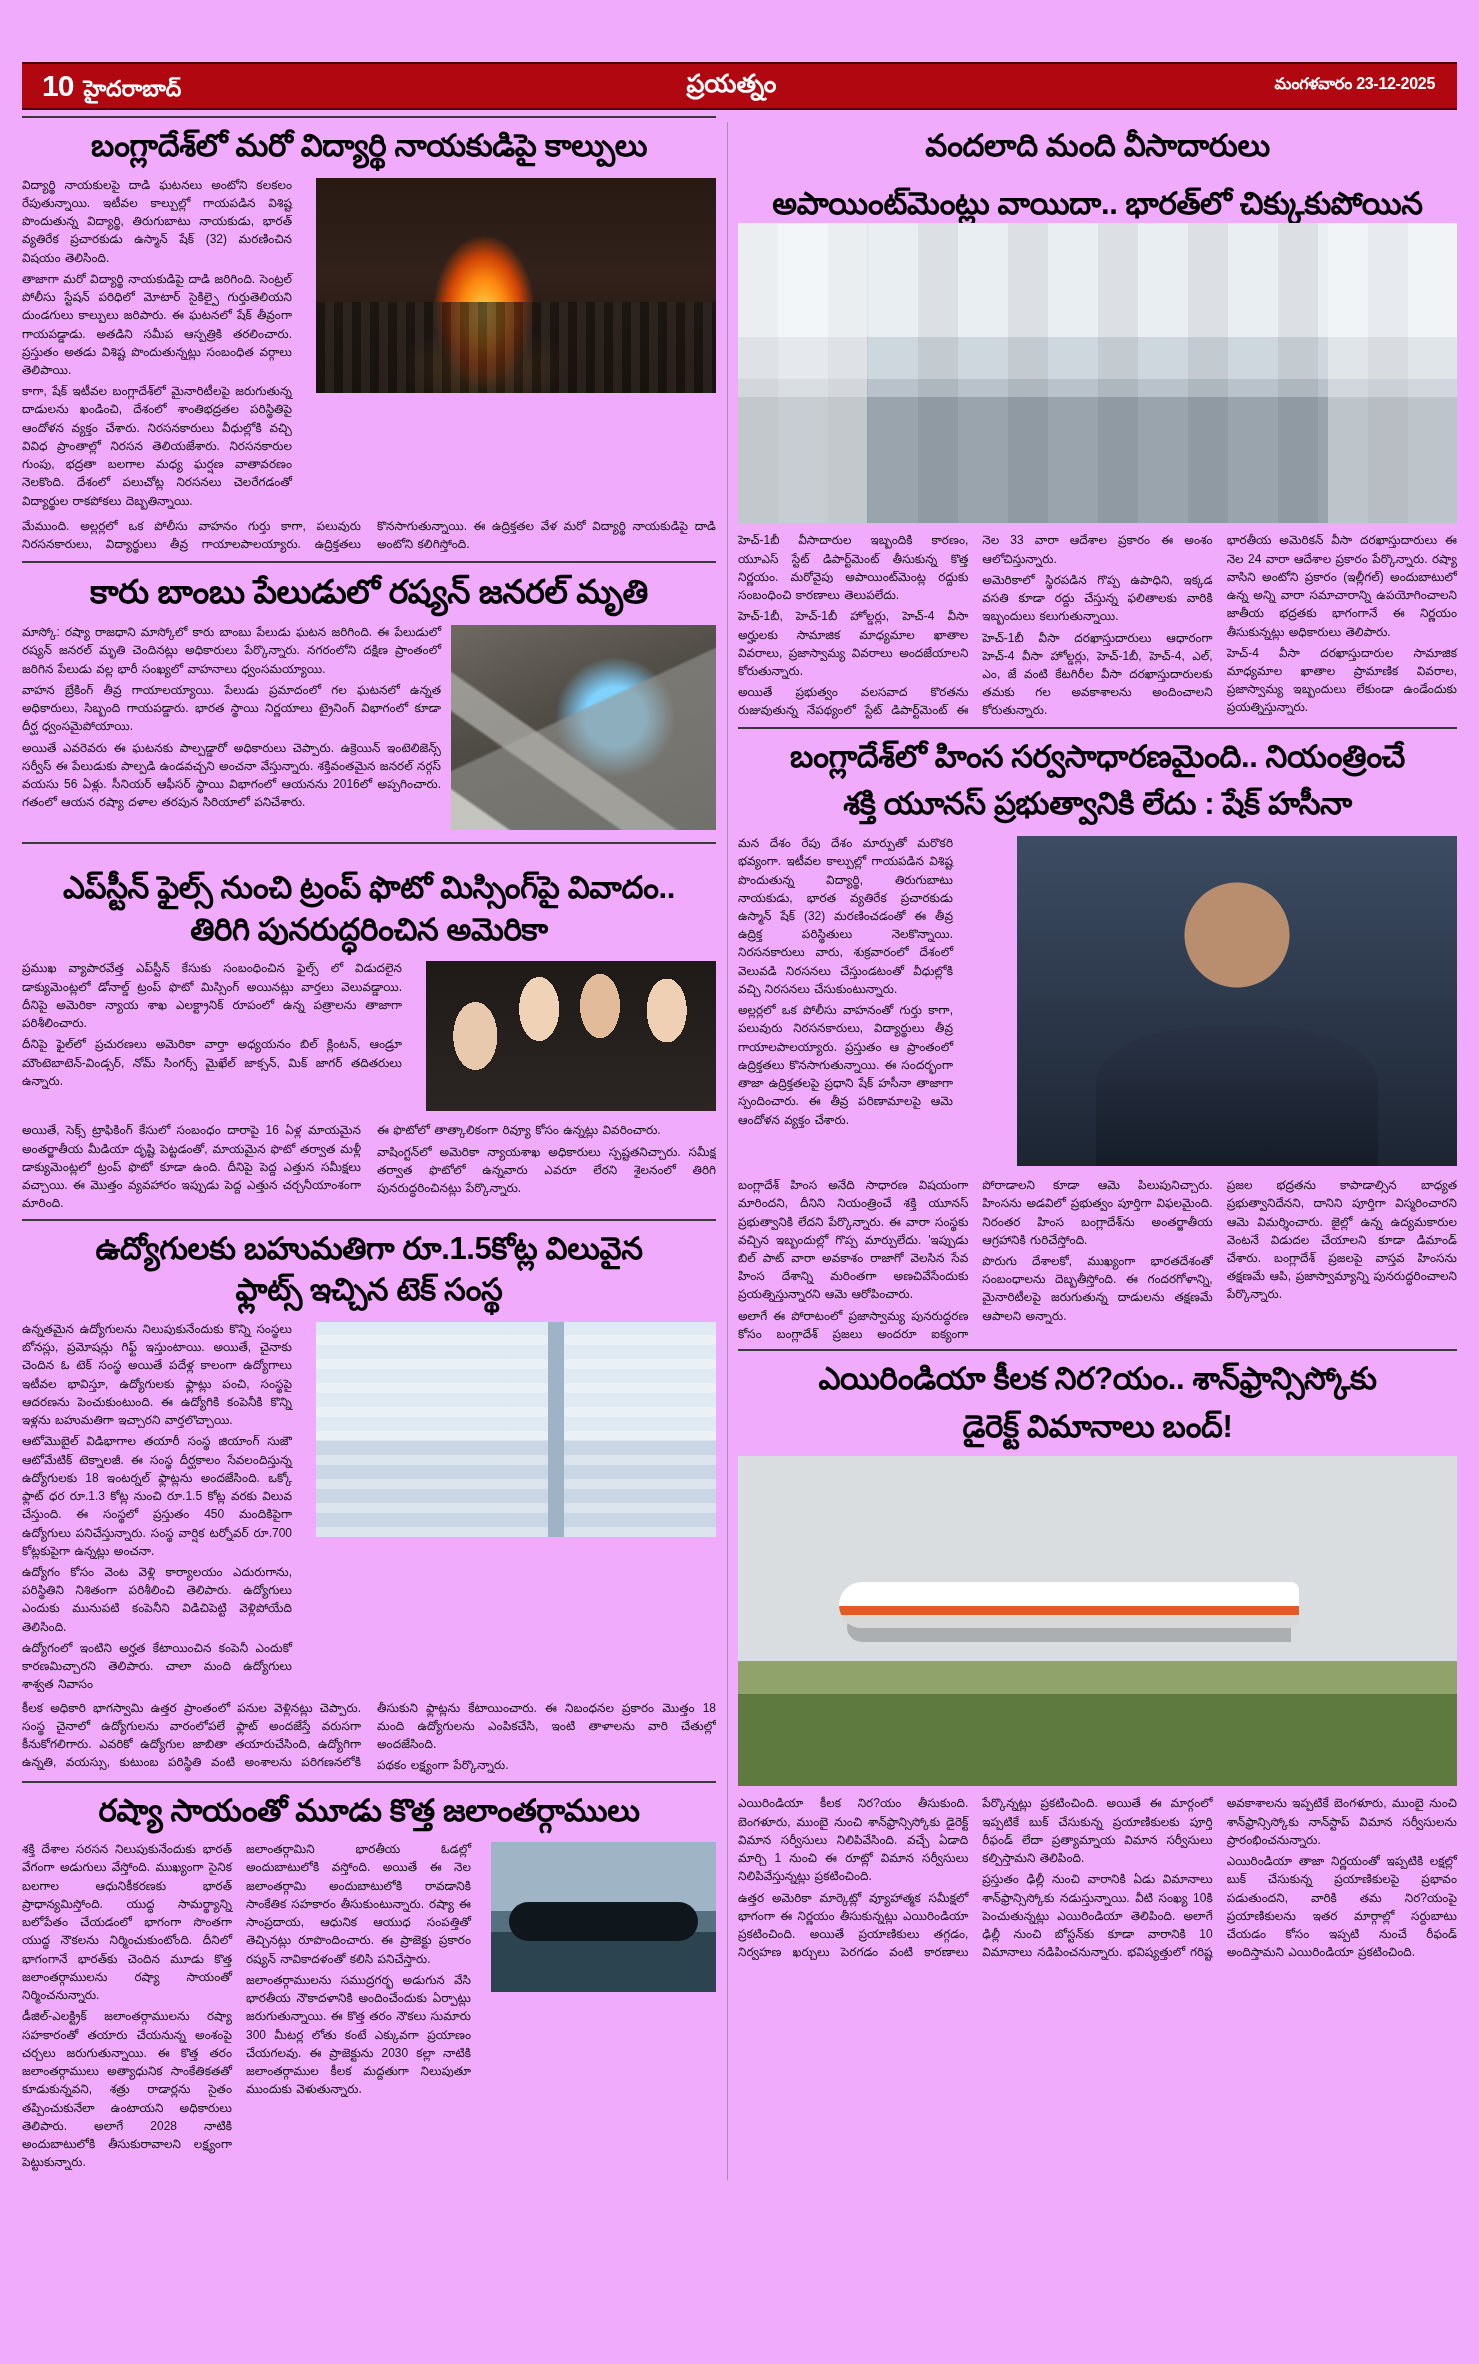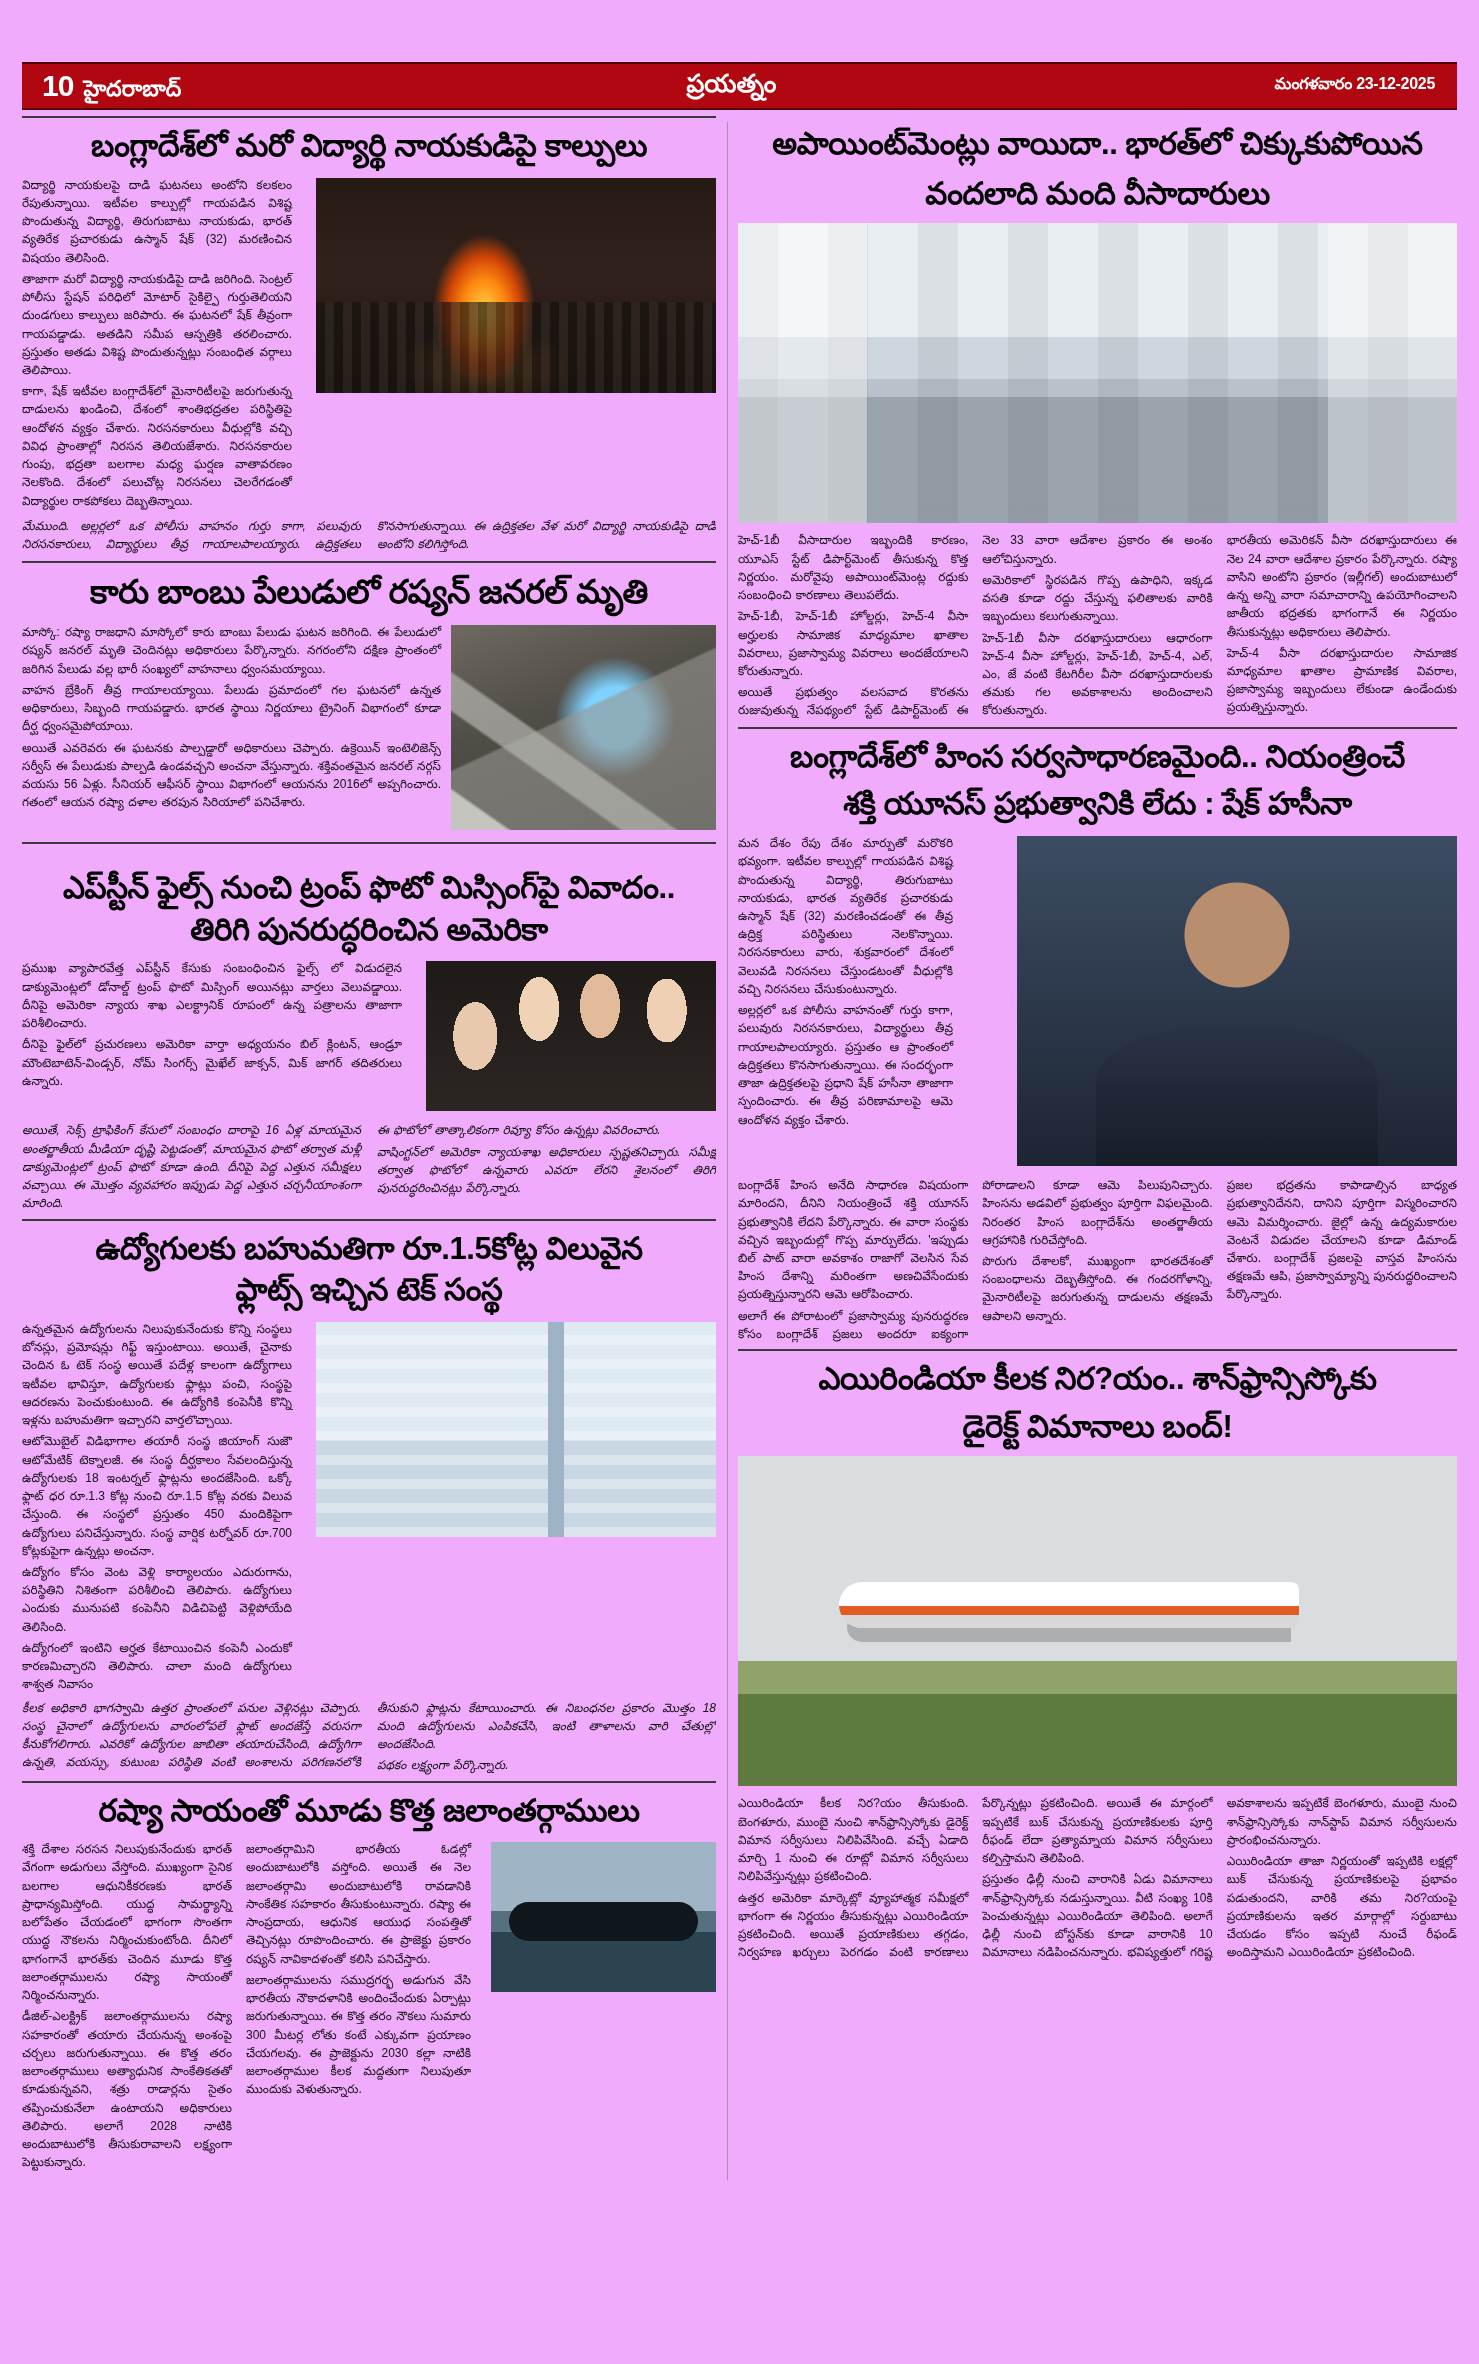--- a/index.html
+++ b/index.html
@@ -49,21 +49,21 @@
     font-family:"Liberation Sans", sans-serif;
     font-weight:bold; text-align:center; color:#000;
     font-size:31px; line-height:1.28; letter-spacing:-0.4px;
     padding:8px 4px 10px 4px;
   }
   h2.hl.big { font-size:33px; }
   .rule { height:2px; background:#3a3a3a; width:100%; }
 
   
   .article { margin-bottom:6px; }
-  .cols2 { column-count:2; column-gap:16px; column-rule:none;font-style:italic; }
+  .cols2 { column-count:2; column-gap:16px; column-rule:none; }
   .cols3 { column-count:3; column-gap:14px; }
   p.txt {
     font-size:12px; line-height:1.52; text-align:justify; color:#111;
     margin-bottom:3px; font-family:"Liberation Sans", sans-serif;
     word-spacing:1px;
   }
   .flow { overflow:hidden; }
   .figure { background:#ddd; overflow:hidden; position:relative; }
 
   
@@ -249,22 +249,22 @@
           </div>
           <div style="clear:both;"></div>
         </div>
       </div>
 
     </div>
 
     <div class="col">
 
       <div class="article">
+        <h2 class="hl" style="padding-top:10px;">వందలాది మంది  వీసాదారులు</h2>
         <h2 class="hl" style="padding-bottom:0;">అపాయింట్‌మెంట్లు వాయిదా.. భారత్‌లో చిక్కుకుపోయిన</h2>
-        <h2 class="hl" style="padding-top:10px;">వందలాది మంది  వీసాదారులు</h2>
         <div class="figure img-bank" style="width:100%;height:300px;margin-bottom:8px;"></div>
         <div class="cols3">
           <p class="txt">హెచ్‌-1బీ వీసాదారుల ఇబ్బందికి కారణం, యూఎస్ స్టేట్ డిపార్ట్‌మెంట్ తీసుకున్న కొత్త నిర్ణయం. మరోవైపు అపాయింట్‌మెంట్ల రద్దుకు సంబంధించి కారణాలు తెలుపలేదు.</p>
           <p class="txt">హెచ్‌-1బీ, హెచ్‌-1బీ హోల్డర్లు, హెచ్‌-4 వీసా అర్హులకు సామాజిక మాధ్యమాల ఖాతాల వివరాలు, ప్రజాస్వామ్య వివరాలు అందజేయాలని కోరుతున్నారు.</p>
           <p class="txt">అయితే ప్రభుత్వం వలసవాద కొరతను రుజువుతున్న నేపథ్యంలో స్టేట్ డిపార్ట్‌మెంట్ ఈ నెల 33 వారా ఆదేశాల ప్రకారం ఈ అంశం ఆలోచిస్తున్నారు.</p>
           <p class="txt">అమెరికాలో స్థిరపడిన గొప్ప ఉపాధిని, ఇక్కడ వసతి కూడా రద్దు చేస్తున్న ఫలితాలకు వారికి ఇబ్బందులు కలుగుతున్నాయి.</p>
           <p class="txt">హెచ్‌-1బీ వీసా దరఖాస్తుదారులు ఆధారంగా హెచ్‌-4 వీసా హోల్డర్లు, హెచ్‌-1బీ, హెచ్‌-4, ఎల్, ఎం, జే వంటి కేటగిరీల వీసా దరఖాస్తుదారులకు తమకు గల అవకాశాలను అందించాలని కోరుతున్నారు.</p>
           <p class="txt">భారతీయ అమెరికన్ వీసా దరఖాస్తుదారులు ఈ నెల 24 వారా ఆదేశాల ప్రకారం పేర్కొన్నారు. రష్యా వాసిని అంటోని ప్రకారం (ఇల్లీగల్) అందుబాటులో ఉన్న అన్ని వారా సమాచారాన్ని ఉపయోగించాలని జాతీయ భద్రతకు భాగంగానే ఈ నిర్ణయం తీసుకున్నట్లు అధికారులు తెలిపారు.</p>
           <p class="txt">హెచ్‌-4 వీసా దరఖాస్తుదారుల సామాజిక మాధ్యమాల ఖాతాల ప్రామాణిక వివరాల, ప్రజాస్వామ్య ఇబ్బందులు లేకుండా ఉండేందుకు ప్రయత్నిస్తున్నారు.</p>
         </div>

